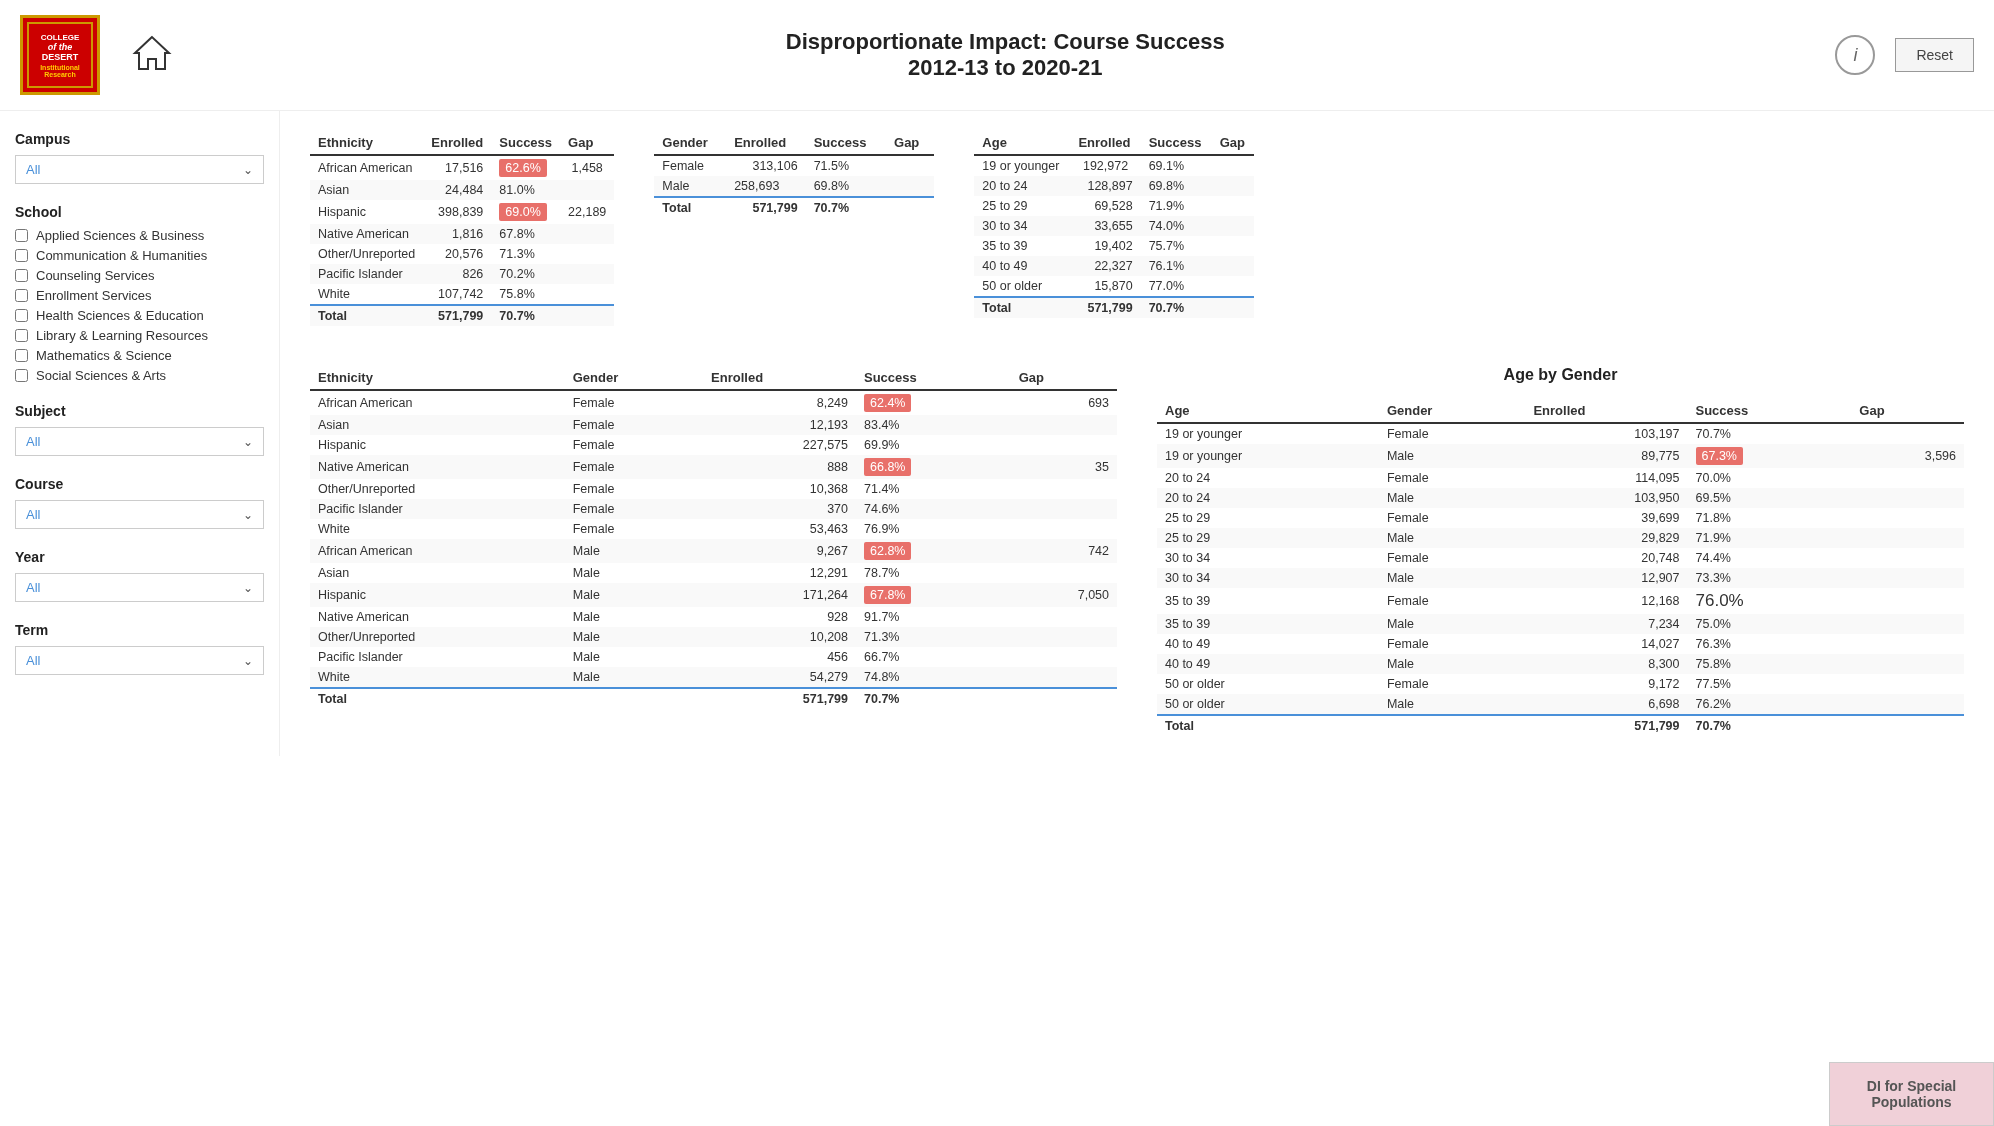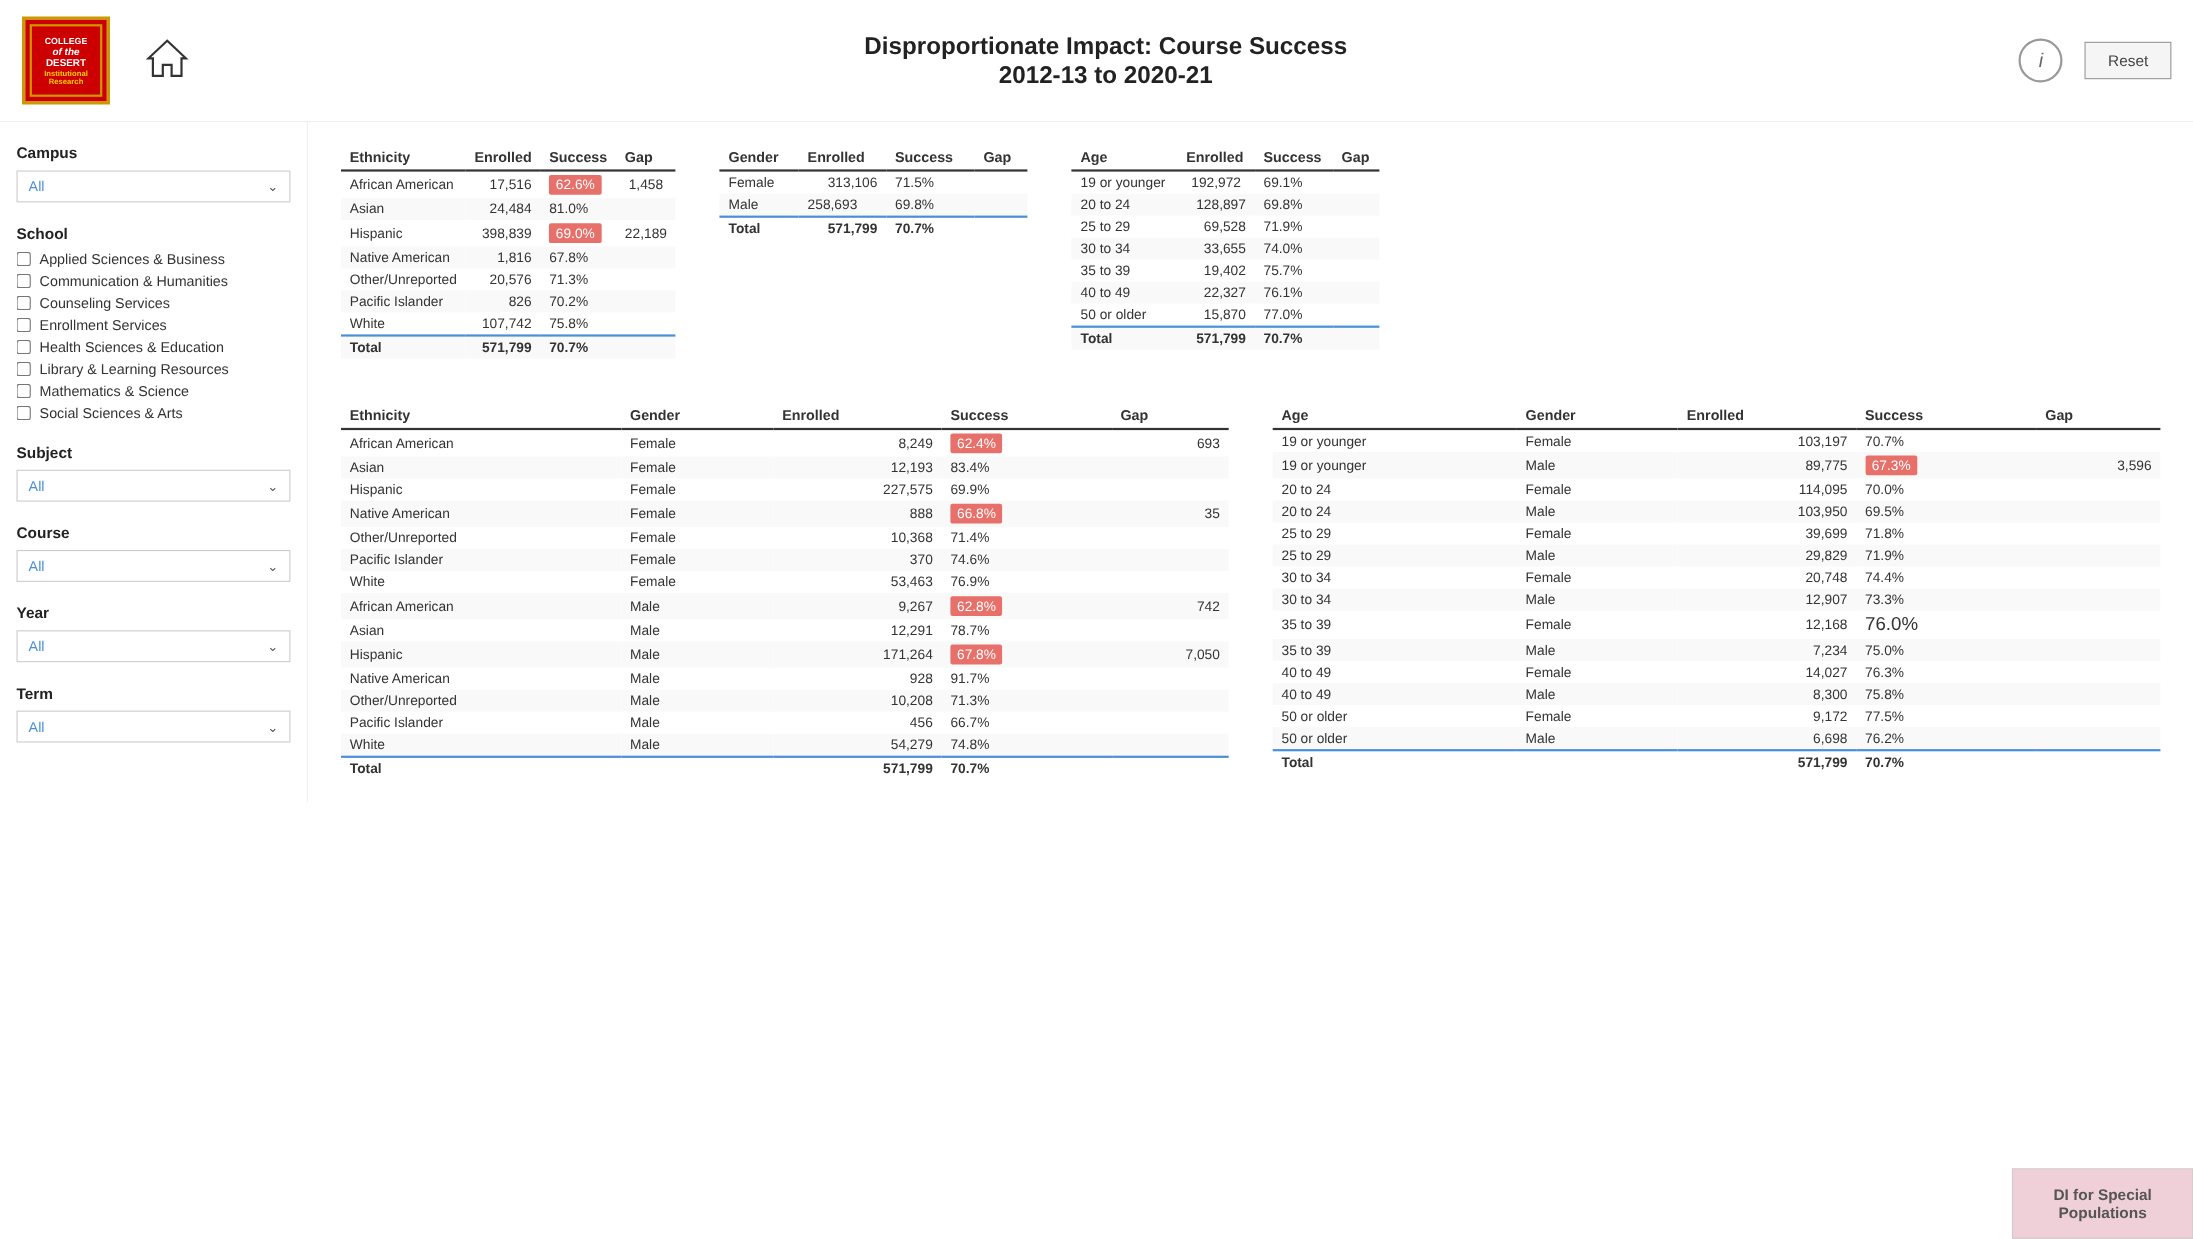--- a/index.html
+++ b/index.html
@@ -450,20 +450,21 @@
                 <td style="padding:3px 8px; font-size:12.5px"></td>
                 <td style="padding:3px 8px; font-size:12.5px; text-align:right"><strong>571,799</strong></td>
                 <td style="padding:3px 8px; font-size:12.5px"><strong>70.7%</strong></td>
                 <td style="padding:3px 8px; font-size:12.5px"></td>
               </tr>
             </tbody>
         </table>
       </div>
 
       <div class="bottom-table">
+        <h2>Age by Gender</h2>
         <table style="border-collapse:collapse; width:100%;">
           <thead>
             <tr>
               <th style="text-align:left; padding:4px 8px; border-bottom:2px solid #333; font-size:13px;">Age</th>
               <th style="text-align:left; padding:4px 8px; border-bottom:2px solid #333; font-size:13px;">Gender</th>
               <th style="text-align:left; padding:4px 8px; border-bottom:2px solid #333; font-size:13px;">Enrolled</th>
               <th style="text-align:left; padding:4px 8px; border-bottom:2px solid #333; font-size:13px;">Success</th>
               <th style="text-align:left; padding:4px 8px; border-bottom:2px solid #333; font-size:13px;">Gap</th>
             </tr>
           </thead>

